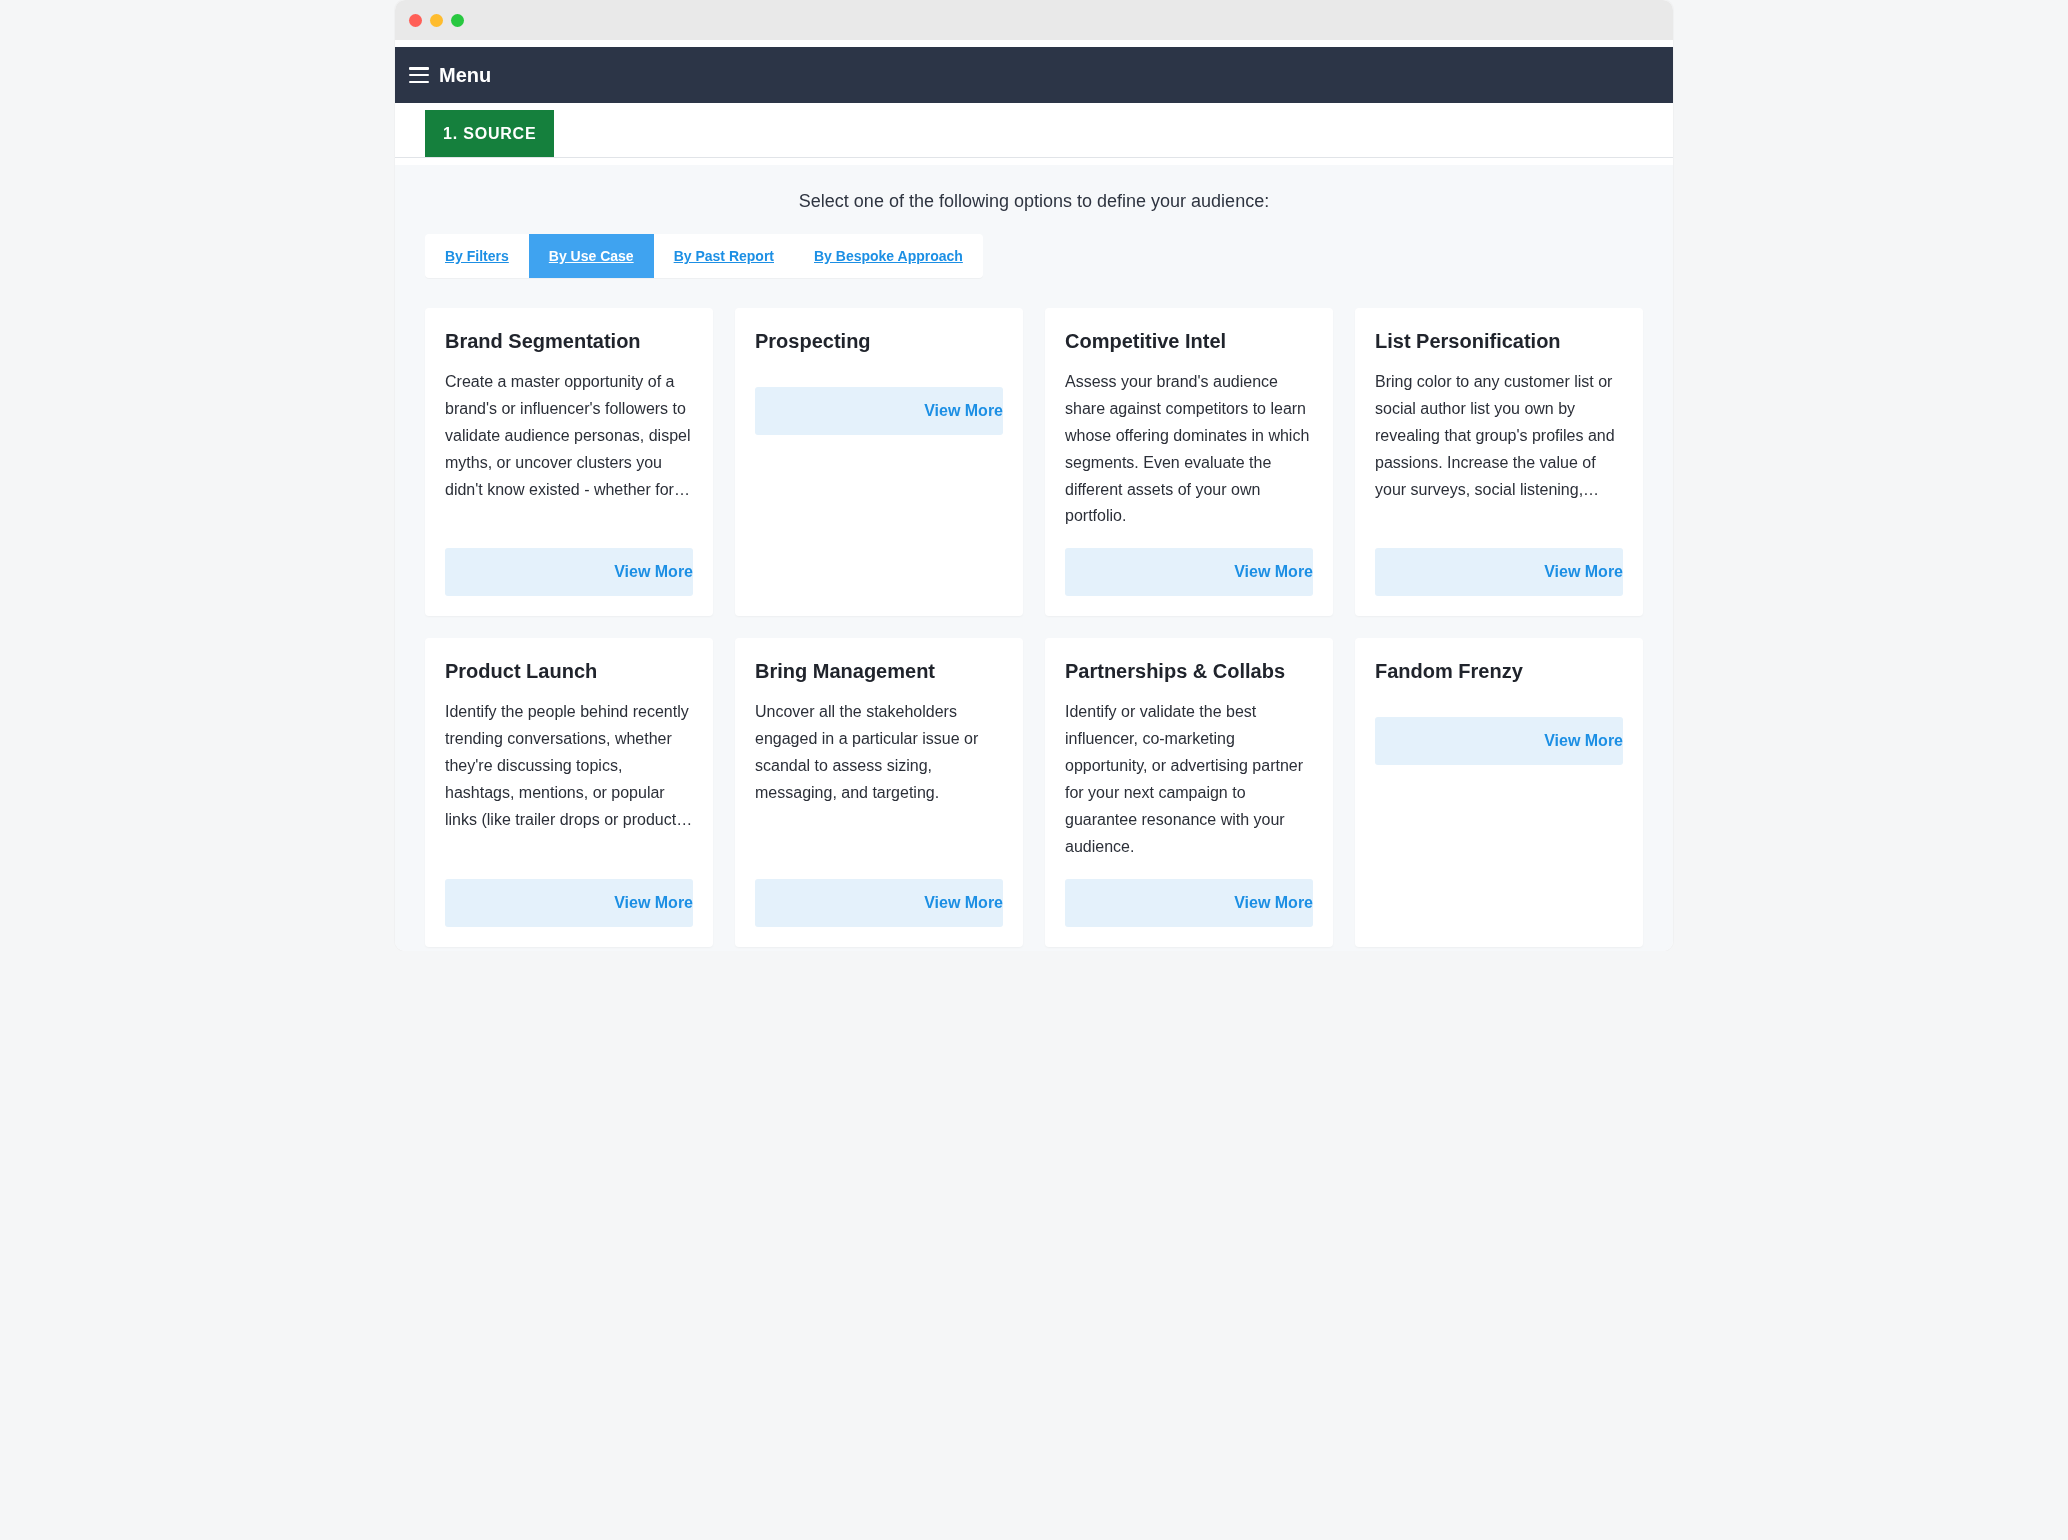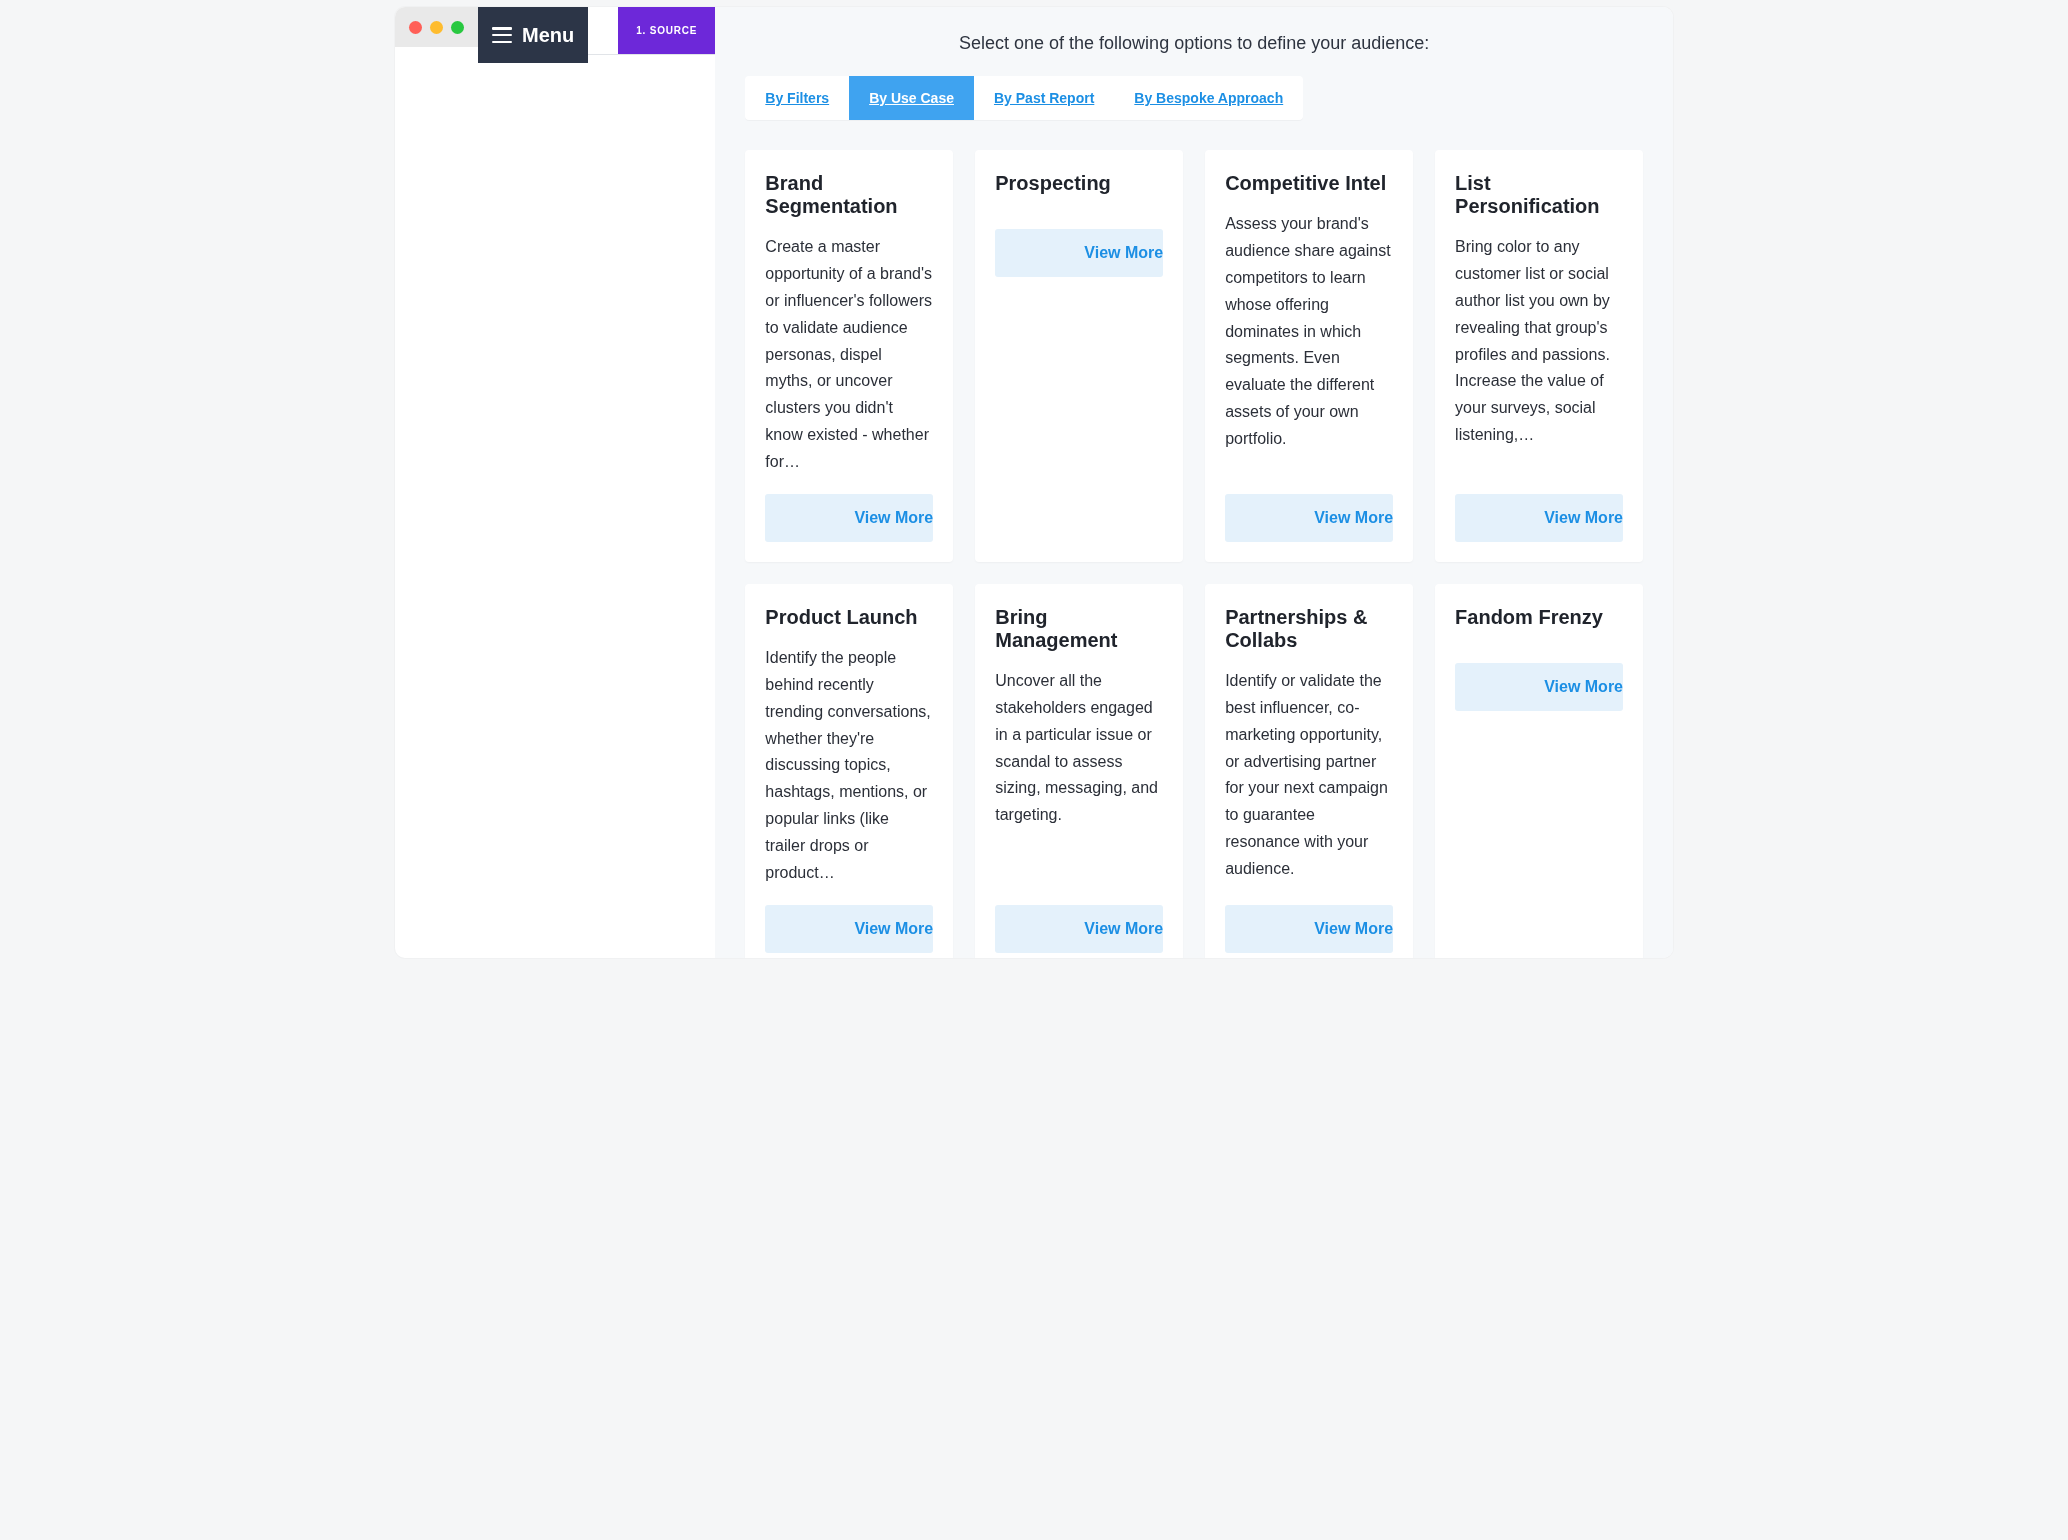--- a/index.html
+++ b/index.html
@@ -4,26 +4,28 @@
 <style>
   * { box-sizing: border-box; margin: 0; padding: 0; }
   html, body {
     font-family: "Helvetica Neue", Helvetica, Arial, sans-serif;
     background: #f5f6f7;
     color: #262b35;
   }
   .window {
     width: 1278px;
     height: 951px;
-    margin: 7px auto;
+    margin: 0 auto;
     background: #fff;
     border-radius: 10px;
     overflow: hidden;
     box-shadow: 0 0 0 1px rgba(0,0,0,0.02);
     display: flex;
+    flex-direction: column;
+    gap: 7px;
   }
   
   .titlebar {
     height: 40px;
     background: #e9e9e9;
     display: flex;
     align-items: center;
     padding: 0 14px;
     gap: 8px;
   }
@@ -59,23 +61,23 @@
   
   .steps-row {
     height: 48px;
     background: #ffffff;
     display: flex;
     align-items: stretch;
     border-bottom: 1px solid #e1e4e8;
     padding-left: 30px;
   }
   .step-tab {
-    background: #6d28d9;
+    background: #15803d;
     color: #fff;
-    font-size: 10px;
+    font-size: 16px;
     font-weight: 700;
     letter-spacing: 0.8px;
     padding: 0 18px;
     display: flex;
     align-items: center;
   }
 
   
   .content {
     flex: 1;

